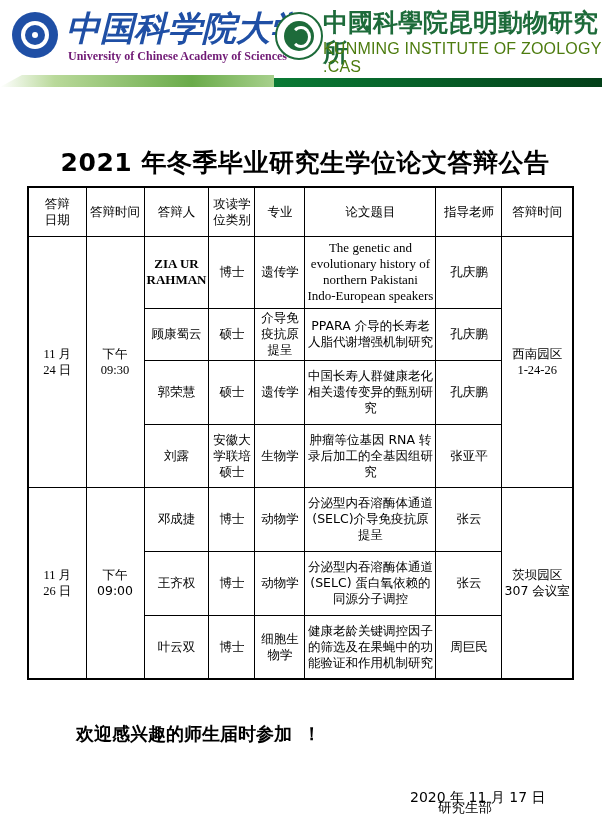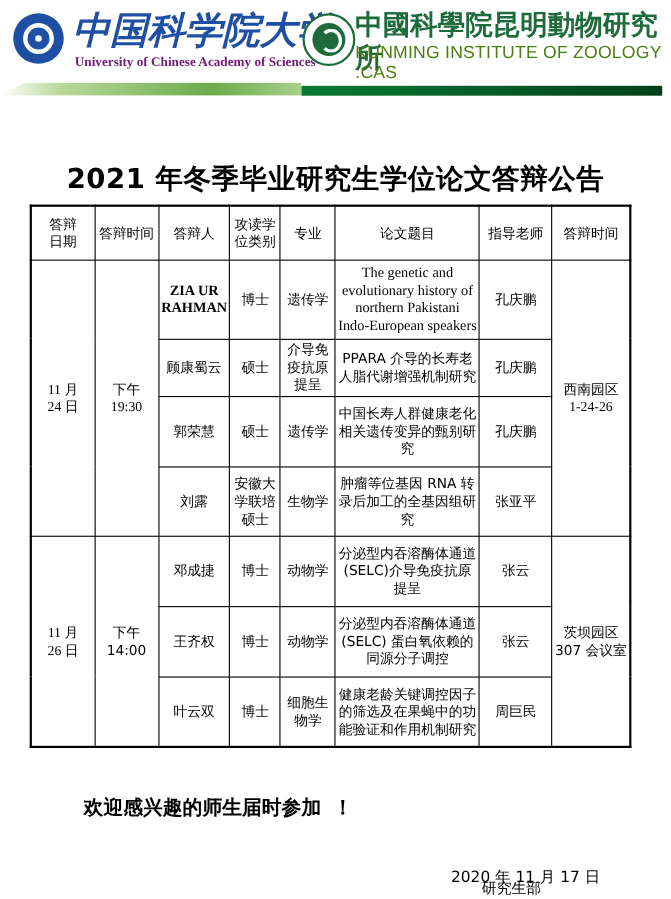--- a/index.html
+++ b/index.html
@@ -72,21 +72,21 @@
     <th>答辩人</th>
     <th><span>攻读学</span><br><span>位类别</span></th>
     <th>专业</th>
     <th>论文题目</th>
     <th>指导老师</th>
     <th>答辩时间</th>
   </tr>
 
   <tr style="height:72px">
     <td rowspan="4"><span class="ser">11 月</span><br><span class="ser">24 日</span></td>
-    <td rowspan="4"><span>下午</span><br><span class="ser">19:30</span></td>
+    <td rowspan="4"><span>下午</span><br><span class="ser">09:30</span></td>
     <td class="en-title" style="font-weight:bold">ZIA UR RAHMAN</td>
     <td>博士</td>
     <td>遗传学</td>
     <td class="en-title">The genetic and evolutionary history of northern Pakistani Indo-European speakers</td>
     <td>孔庆鹏</td>
     <td rowspan="4"><span>西南园区</span><br><span class="ser">1-24-26</span></td>
   </tr>
   <tr style="height:52px">
     <td>顾康蜀云</td>
     <td>硕士</td>
@@ -104,21 +104,21 @@
   <tr style="height:63px">
     <td>刘露</td>
     <td>安徽大学联培硕士</td>
     <td>生物学</td>
     <td>肿瘤等位基因 RNA 转录后加工的全基因组研究</td>
     <td>张亚平</td>
   </tr>
 
   <tr style="height:64px">
     <td rowspan="3"><span class="ser">11 月</span><br><span class="ser">26 日</span></td>
-    <td rowspan="3"><span>下午</span><br><span>14:00</span></td>
+    <td rowspan="3"><span>下午</span><br><span>09:00</span></td>
     <td>邓成捷</td>
     <td>博士</td>
     <td>动物学</td>
     <td>分泌型内吞溶酶体通道(SELC)介导免疫抗原提呈</td>
     <td>张云</td>
     <td rowspan="3"><span>茨坝园区</span><br><span>307 会议室</span></td>
   </tr>
   <tr style="height:64px">
     <td>王齐权</td>
     <td>博士</td>

